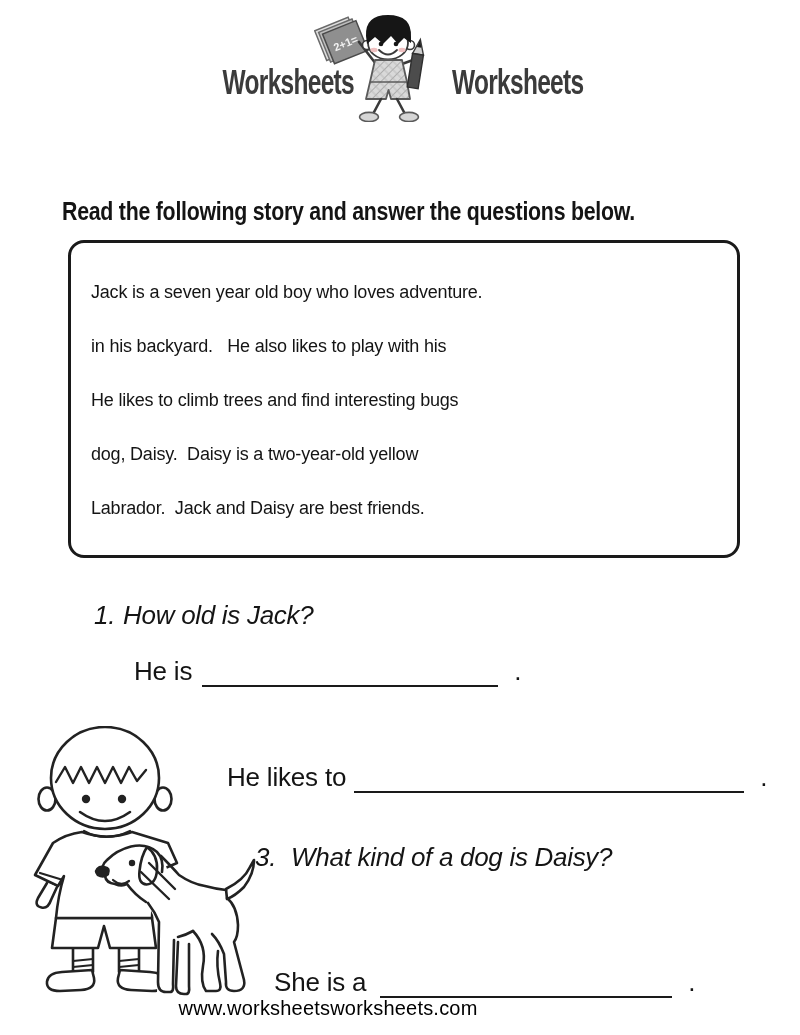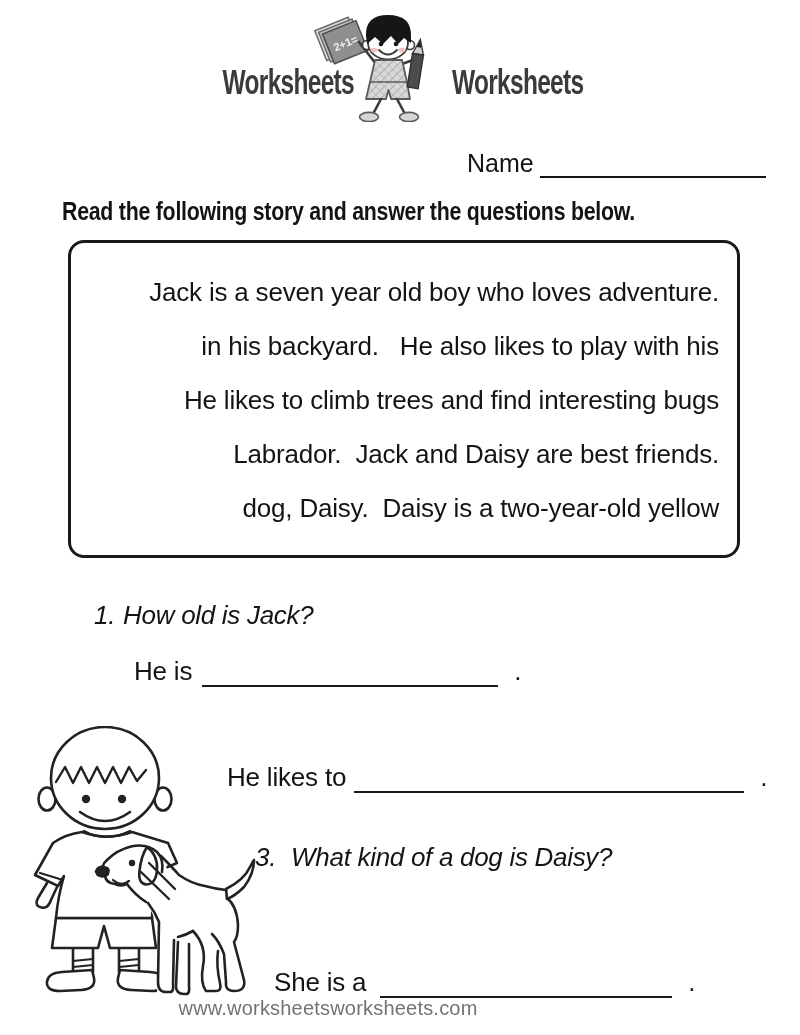--- a/index.html
+++ b/index.html
@@ -22,34 +22,34 @@
   
   .instruction{
     position:absolute;top:196px;left:62px;font-size:26px;font-weight:bold;
     letter-spacing:-.3px;white-space:nowrap;transform:scaleX(.82);transform-origin:0 50%;
   }
   
   .story-box{
     position:absolute;top:240px;left:68px;width:628px;height:266px;
     border:3px solid #1a1a1a;border-radius:16px;padding:22px 18px 24px 20px;
   }
-  .story-line{font-size:26px;line-height:54px;white-space:pre;letter-spacing:-.2px;text-align:right;}
+  .story-line{font-size:18px;line-height:54px;white-space:pre;letter-spacing:-.2px;}
   
   .question{position:absolute;font-size:26px;white-space:nowrap;letter-spacing:-.3px;font-style:italic;}
   .q-num{display:inline-block;margin-right:8px;}
   .q-num.wide{margin-right:15px;}
   .answer{position:absolute;font-size:26px;white-space:nowrap;letter-spacing:-.2px;}
   .blank{display:inline-block;border-bottom:2.5px solid #1a1a1a;height:28px;vertical-align:bottom;}
   .dot{display:inline-block;margin-left:16px;}
   #q1{top:600px;left:94px;}   #a1{top:646px;left:134px;margin-top:10px;}  #a1 .blank{width:296px;margin-left:10px;}
   #q2{top:710px;left:184px;}  #a2{top:762px;left:186px;margin-left:41px;}  #a2 .blank{width:390px;margin-left:8px;}
   #q3{top:842px;left:255px;}  #a3{top:928px;left:274px;margin-top:39px;}  #a3 .blank{width:292px;margin-left:14px;}
   
   .footer{position:absolute;top:997px;left:0;width:656px;text-align:center;
-    font-size:20px;color:#737373;letter-spacing:.2px;}
+    font-size:20px;color:#000000;letter-spacing:.2px;}
   .bottom-art{position:absolute;left:20px;top:726px;}
 </style>
 </head>
 <body>
 
 <div class="page">
 
   <div class="logo-word left">Worksheets</div>
   <div class="logo-word right">Worksheets</div>
 
@@ -93,32 +93,29 @@
       <polygon points="99.3,35 103.7,35 101.5,27" fill="#1e1e1e"></polygon>
       <rect x="96" y="42" width="11" height="34" fill="#4c4c4c" stroke="#2e2e2e" stroke-width="1.4"></rect>
     </g>
 
     <line x1="67" y1="87" x2="59" y2="102" stroke="#3a3a3a" stroke-width="2.6" stroke-linecap="round"></line>
     <line x1="83" y1="87" x2="91" y2="102" stroke="#3a3a3a" stroke-width="2.6" stroke-linecap="round"></line>
     <ellipse cx="55" cy="105" rx="9.5" ry="4.6" fill="#d6d6d6" stroke="#5a5a5a" stroke-width="1.6"></ellipse>
     <ellipse cx="95" cy="105" rx="9.5" ry="4.6" fill="#d6d6d6" stroke="#5a5a5a" stroke-width="1.6"></ellipse>
   </svg>
 
-  <div class="name-row">
-    <span>Name</span><span class="name-blank"></span>
-  </div>
 
   <div class="instruction">Read the following story and answer the questions below.</div>
 
   <div class="story-box">
     <div class="story-line">Jack is a seven year old boy who loves adventure.</div>
     <div class="story-line">in his backyard.   He also likes to play with his</div>
     <div class="story-line">He likes to climb trees and find interesting bugs</div>
+    <div class="story-line">dog, Daisy.  Daisy is a two-year-old yellow</div>
     <div class="story-line">Labrador.  Jack and Daisy are best friends.</div>
-    <div class="story-line">dog, Daisy.  Daisy is a two-year-old yellow</div>
   </div>
 
   <div class="question" id="q1">
     <span class="q-num">1.</span><span>How old is Jack?</span>
   </div>
   <div class="answer" id="a1">
     <span>He is</span><span class="blank"></span><span class="dot">.</span>
   </div>
 
   <div class="answer" id="a2">

